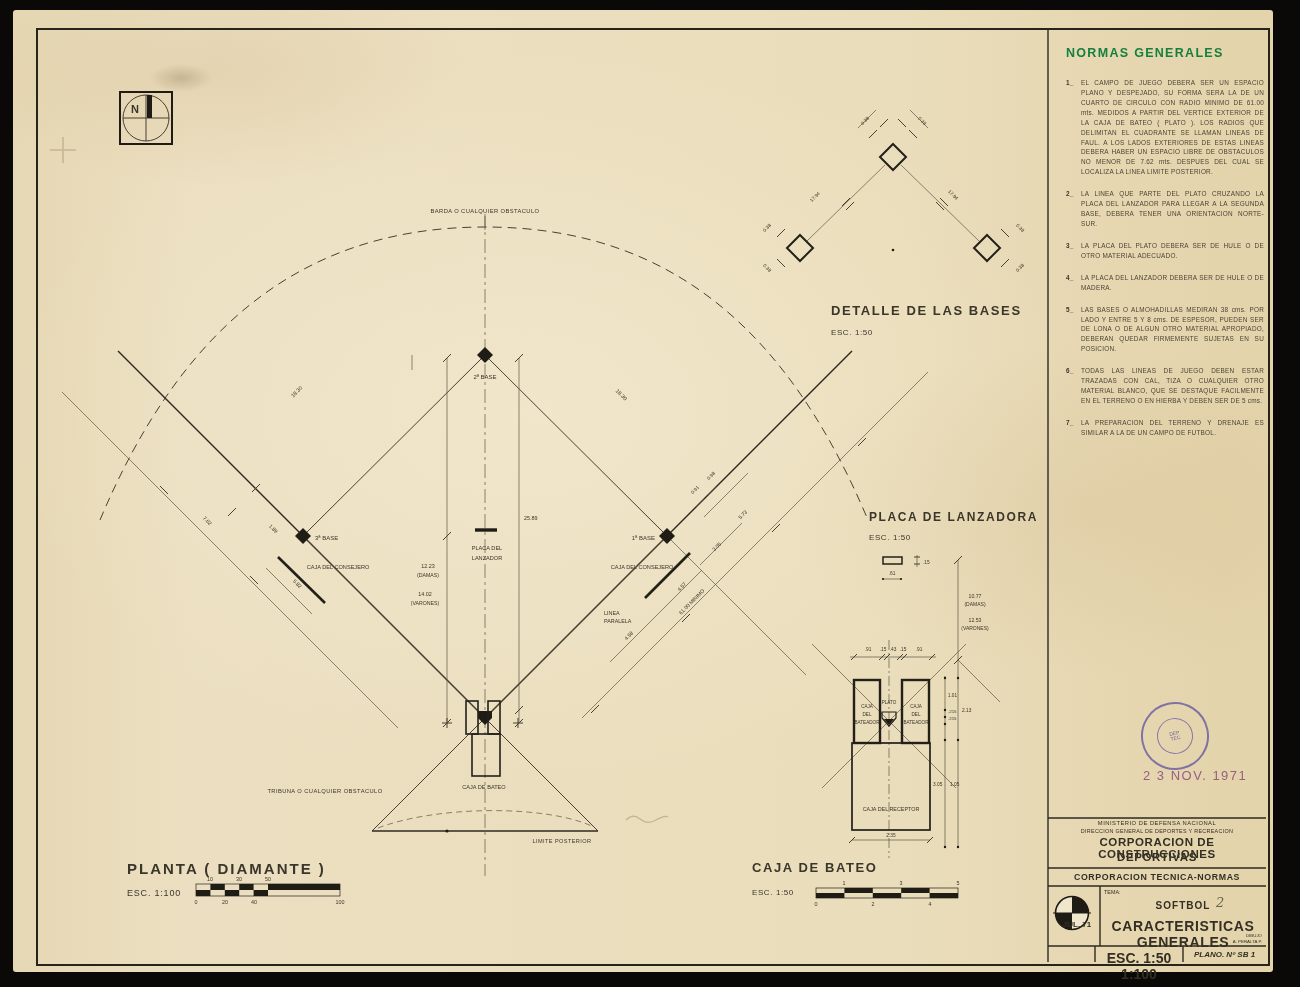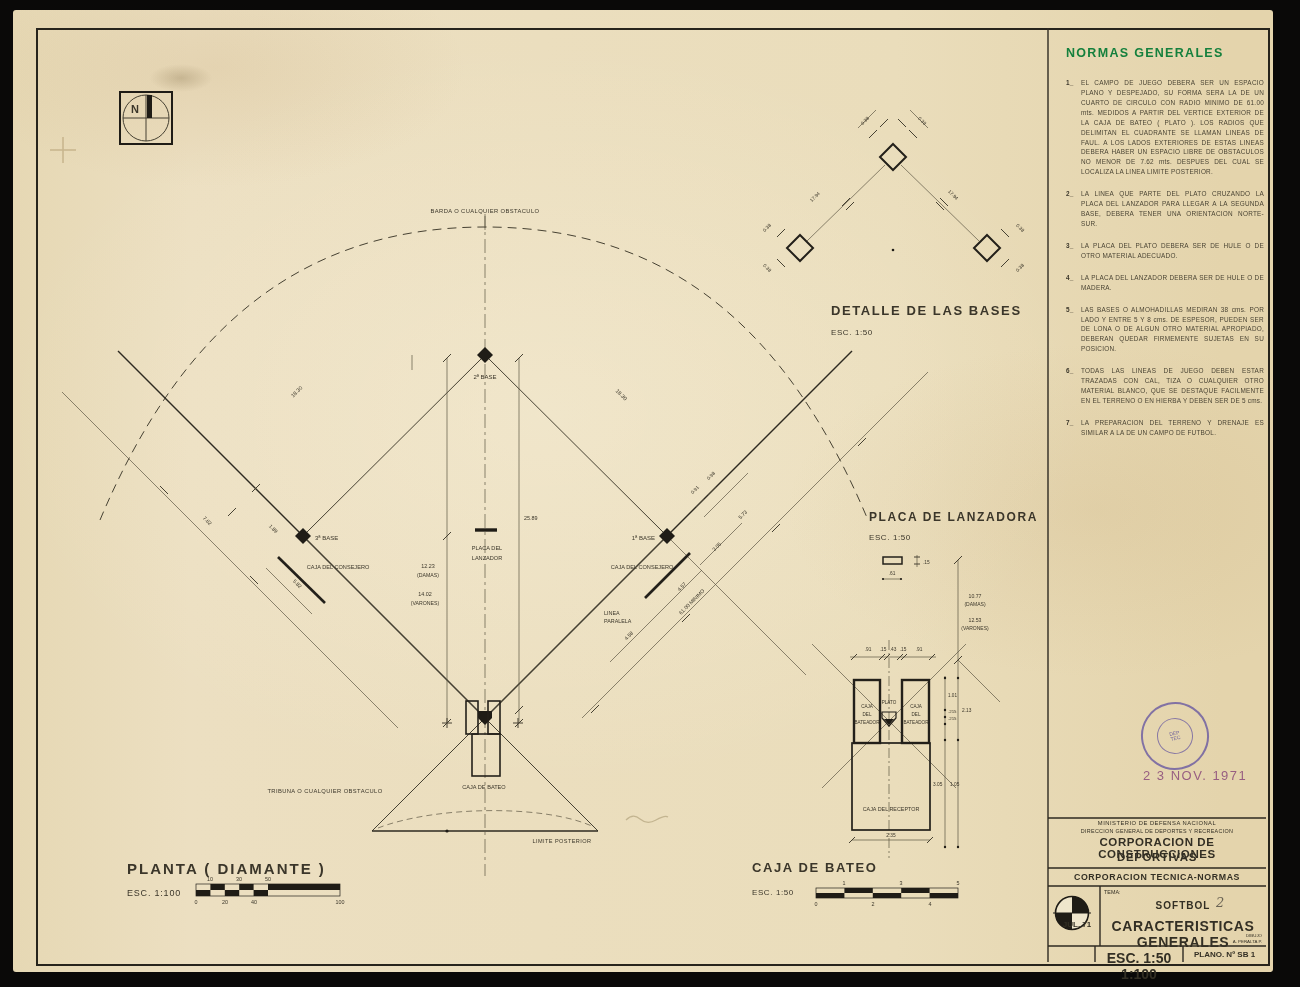--- a/index.html
+++ b/index.html
@@ -389,14 +389,14 @@
   <div class="abs tb c" style="left:1048px;top:851px;width:218px;font-size:11.5px;font-weight:700;letter-spacing:.6px;">DEPORTIVAS</div>
   <div class="abs tb c" style="left:1048px;top:872px;width:218px;font-size:8.8px;font-weight:600;letter-spacing:.6px;">CORPORACION TECNICA-NORMAS</div>
   <div class="abs tb" style="left:1104px;top:889px;font-size:5.4px;">TEMA:</div>
   <div class="abs tb c" style="left:1100px;top:900px;width:166px;font-size:10px;font-weight:600;letter-spacing:1px;">SOFTBOL</div>
   <div class="abs hand" style="left:1216px;top:895px;font-size:13px;">2</div>
   <div class="abs tb c" style="left:1100px;top:918px;width:166px;font-size:14px;font-weight:600;letter-spacing:.6px;">CARACTERISTICAS GENERALES</div>
   <div class="abs tb" style="left:1200px;top:933px;width:62px;font-size:4.4px;text-align:right;">DIBUJO</div>
   <div class="abs tb" style="left:1200px;top:939px;width:62px;font-size:4.4px;text-align:right;">A. PERALTA P.</div>
   <div class="abs tb c" style="left:1048px;top:920px;width:58px;font-size:8px;font-weight:700;">JUL. 71</div>
   <div class="abs tb c" style="left:1095px;top:950px;width:88px;font-size:14px;font-weight:700;">ESC.  1:50   1:100</div>
-  <div class="abs tb c" style="left:1183px;top:950px;width:83px;font-size:8px;font-weight:700;">PLANO. Nº SB 1</div>
+  <div class="abs tb c" style="left:1183px;top:950px;width:83px;font-size:8px;font-weight:700;font-style:italic;">PLANO. Nº SB 1</div>
 </div>
 
 </body></html>

